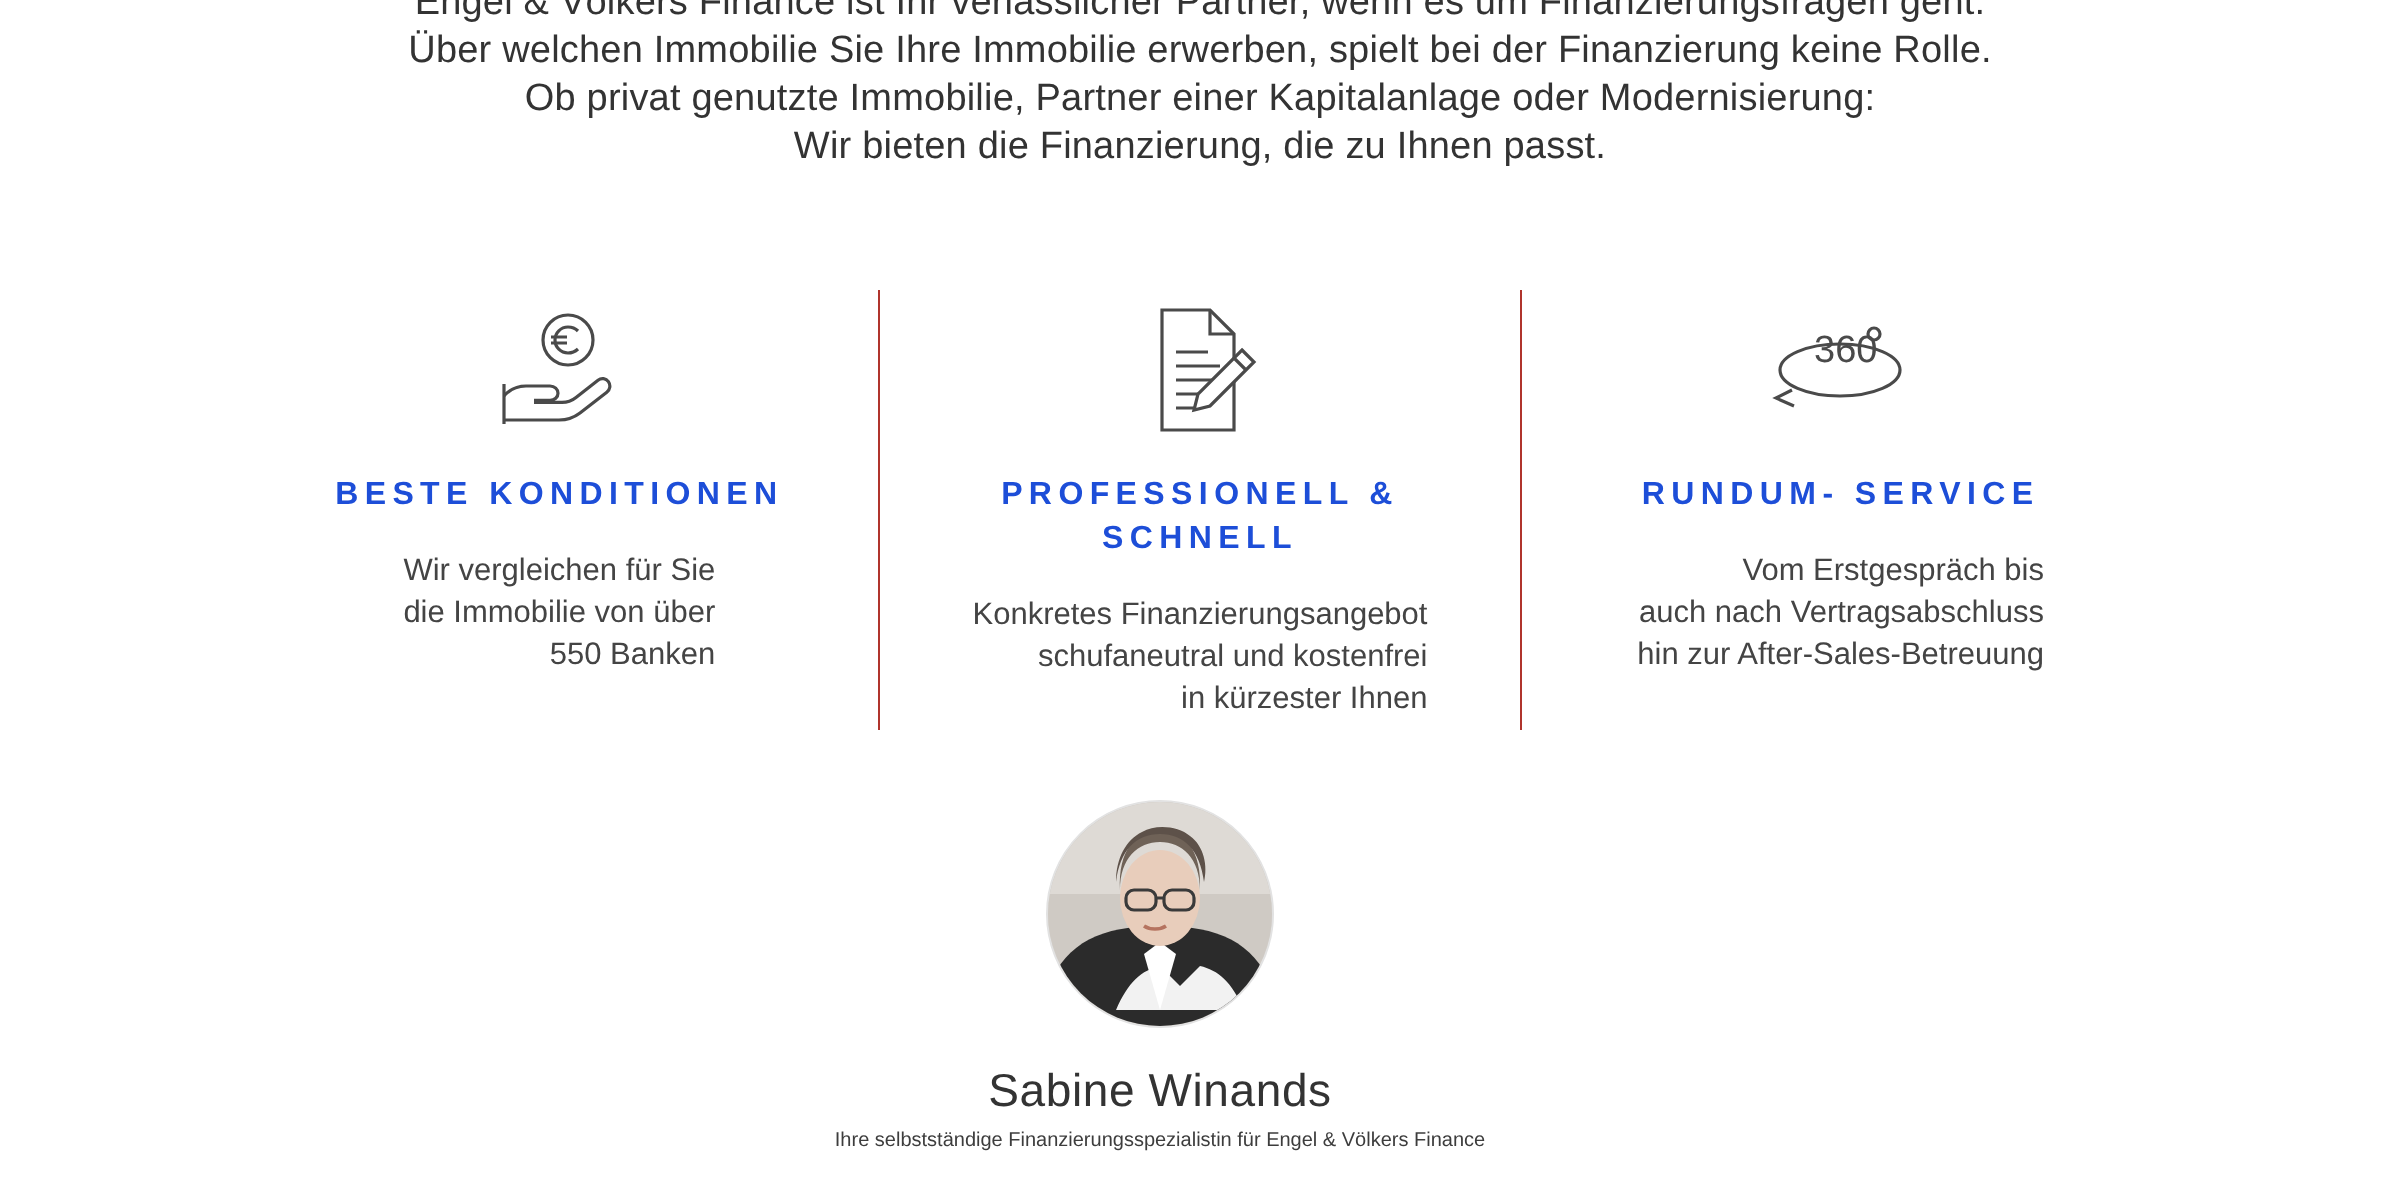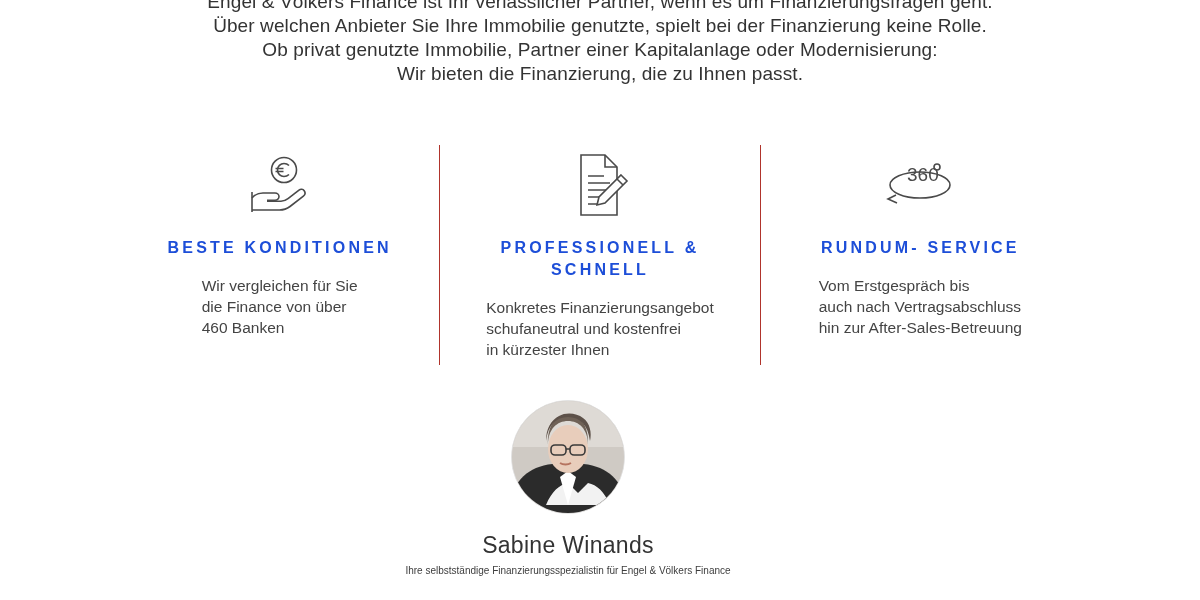--- a/index.html
+++ b/index.html
@@ -81,29 +81,29 @@
     color: #1d4ed8;
     text-align: center;
     line-height: 22px;
     text-transform: uppercase;
   }
   .col-text {
     margin-top: 16px;
     font-size: 15.5px;
     line-height: 21px;
     color: #444444;
-    text-align: left;
+    text-align: right;
   }
   .col-text .line { display: block; }
 
   
   .person {
     position: absolute;
     top: 400px;
-    left: 0;
+    left: 12px;
     width: 1136px;
     text-align: center;
   }
   .avatar {
     width: 112px;
     height: 112px;
     border-radius: 50%;
     margin: 0 auto;
     overflow: hidden;
     position: relative;
@@ -124,21 +124,21 @@
     color: #3d3d3d;
   }
 </style>
 </head>
 <body>
 
 <div class="page">
 
   <div class="intro">
     <span class="line">Engel &amp; Völkers Finance ist Ihr verlässlicher Partner, wenn es um Finanzierungsfragen geht.</span>
-    <span class="line">Über welchen Anbieter Sie Ihre Immobilie genutzte, spielt bei der Finanzierung keine Rolle.</span>
+    <span class="line">Über welchen Immobilie Sie Ihre Immobilie erwerben, spielt bei der Finanzierung keine Rolle.</span>
     <span class="line">Ob privat genutzte Immobilie, Partner einer Kapitalanlage oder Modernisierung:</span>
     <span class="line">Wir bieten die Finanzierung, die zu Ihnen passt.</span>
   </div>
 
   <div class="columns">
 
     <div class="col">
       <div class="icon-wrap">
         <svg width="72" height="62" viewBox="0 0 72 62" fill="none" stroke="#4a4a4a" stroke-width="1.6">
           <circle cx="40" cy="16" r="12.5"></circle>
@@ -148,22 +148,22 @@
           <path d="M23 47.2h14c2.5 0 5-.9 7-2.5l11-8.6c1.7-1.3 4-1 5.2.7 1.2 1.7.9 4-0.8 5.3L46 52.5c-3 2.3-6.7 3.5-10.5 3.5H8"></path>
           <path d="M8 38v20"></path>
         </svg>
       </div>
       <div class="col-title">
         <span class="line">BESTE</span>
         <span class="line">KONDITIONEN</span>
       </div>
       <div class="col-text">
         <span class="line">Wir vergleichen für Sie</span>
-        <span class="line">die Finance von über</span>
-        <span class="line">460 Banken</span>
+        <span class="line">die Immobilie von über</span>
+        <span class="line">550 Banken</span>
       </div>
     </div>
 
     <div class="divider"></div>
 
     <div class="col">
       <div class="icon-wrap">
         <svg width="62" height="72" viewBox="0 0 62 72" fill="none" stroke="#4a4a4a" stroke-width="1.6">
           <path d="M12 6h24l12 12v48H12z"></path>
           <path d="M36 6v12h12"></path>

